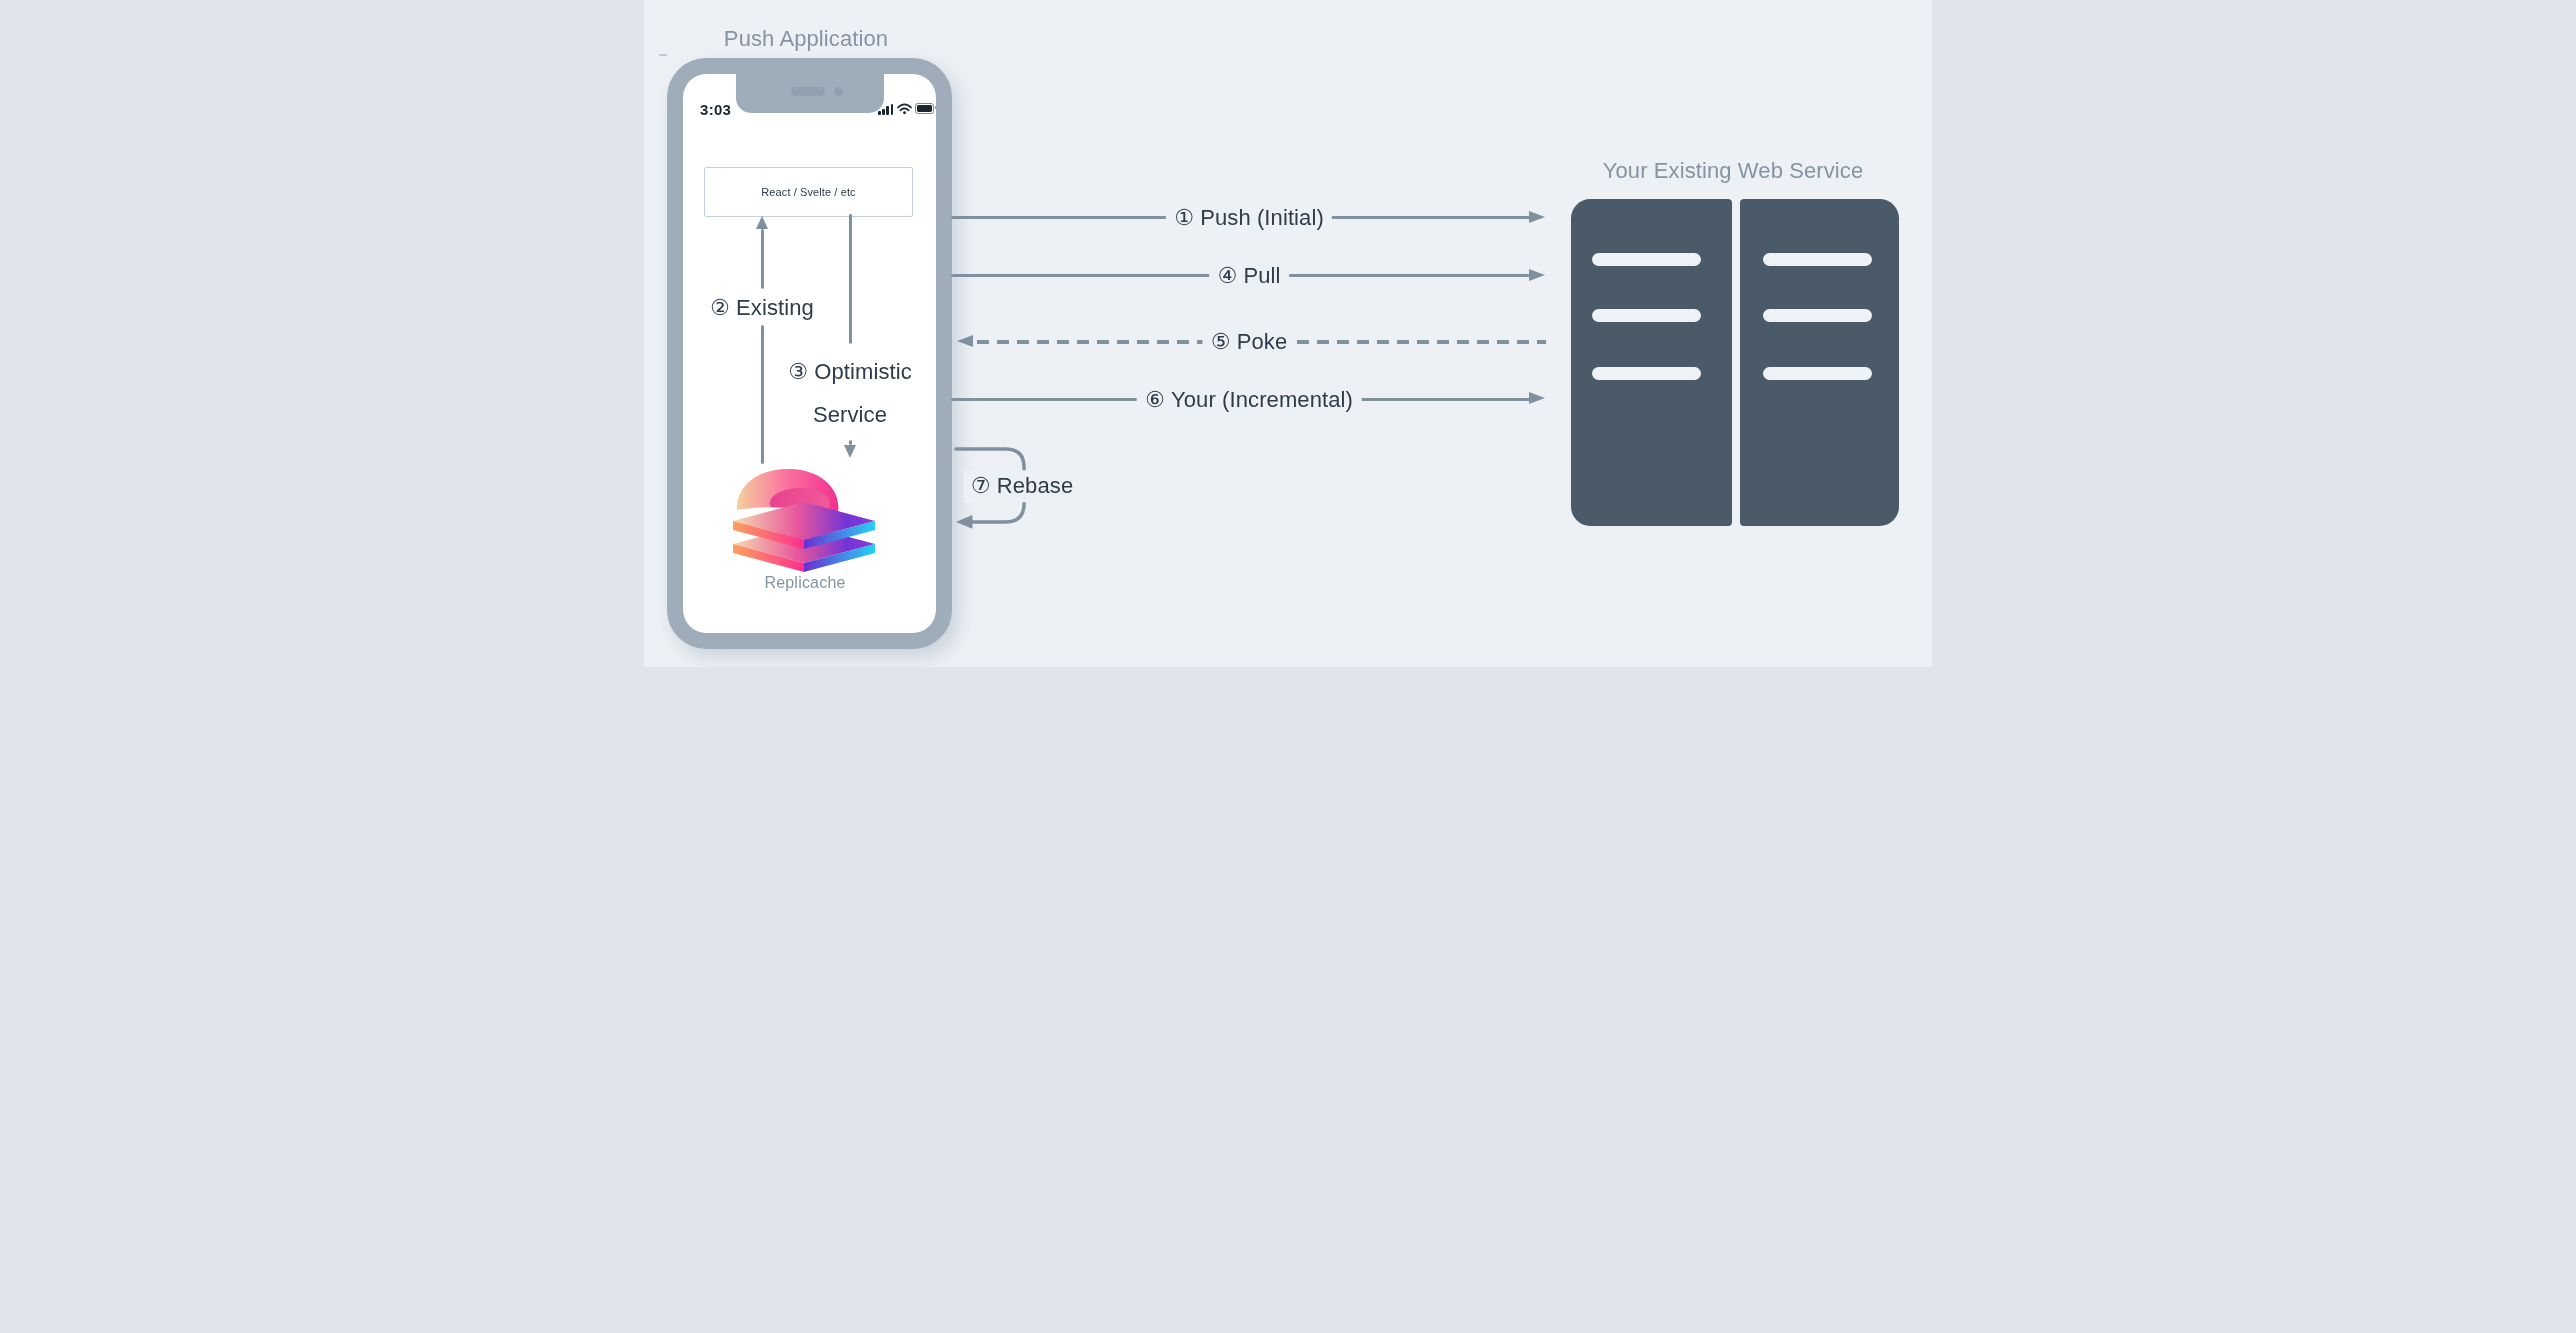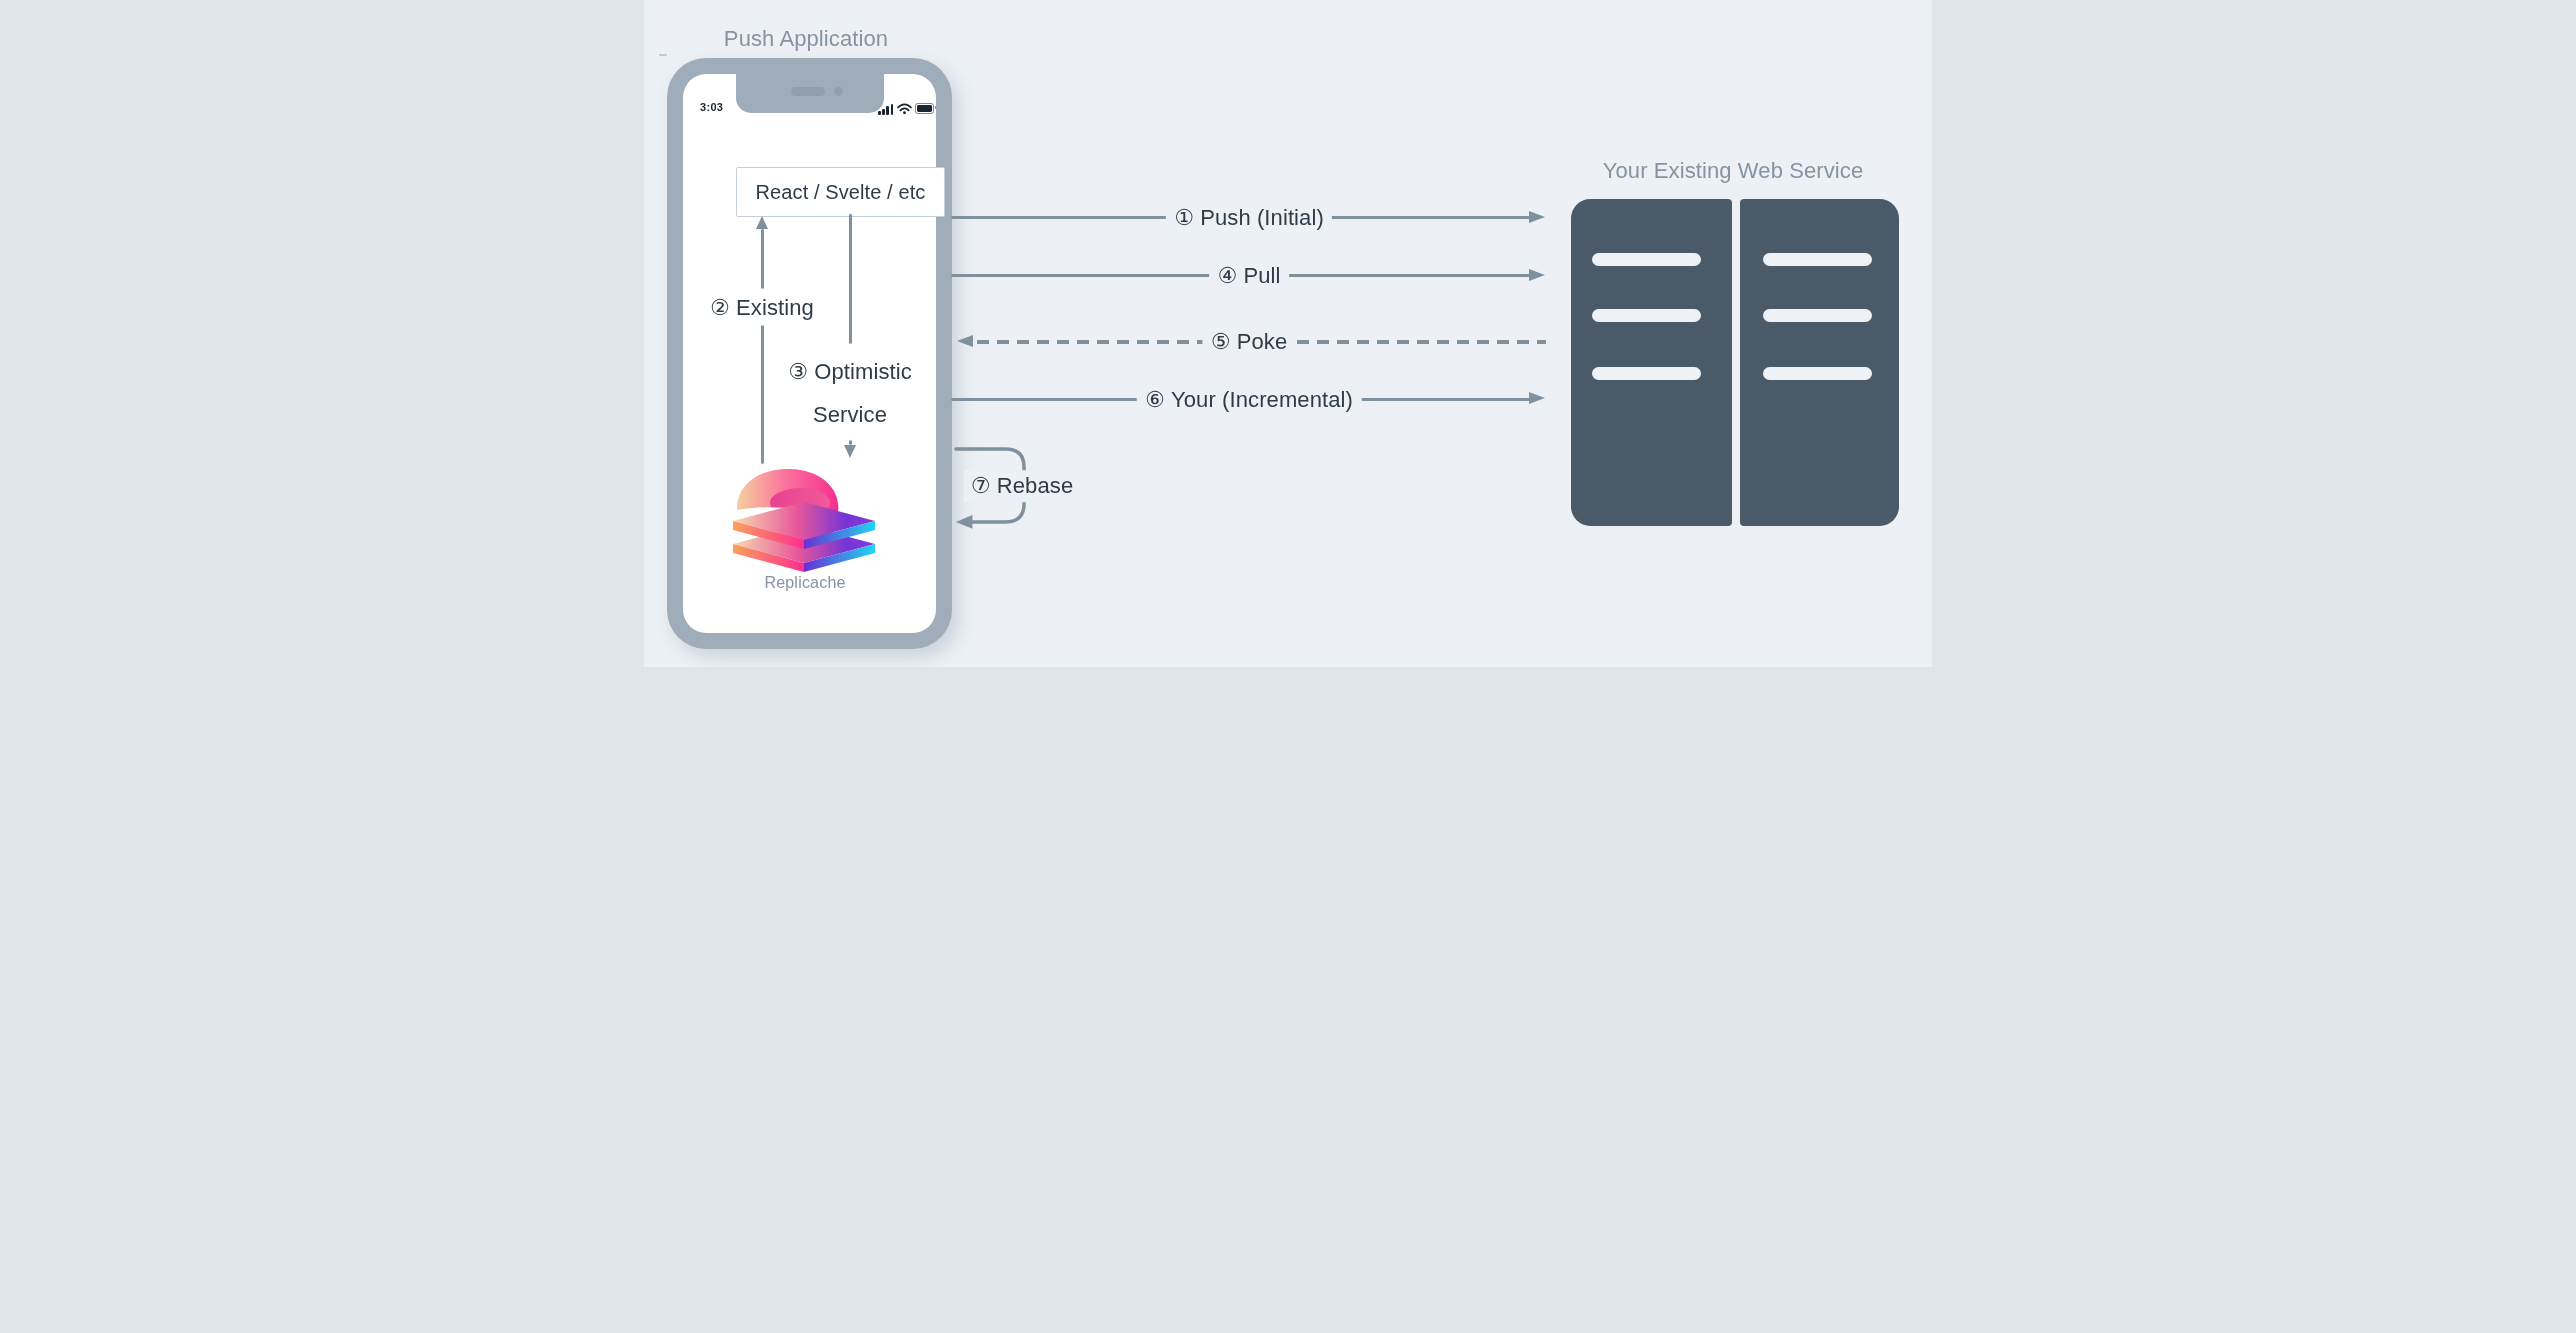--- a/index.html
+++ b/index.html
@@ -30,35 +30,35 @@
   }
   .speaker{
     position:absolute;left:147px;top:87px;width:34px;height:9px;
     background:#90a0ae;border-radius:4.8px;
   }
   .camera{
     position:absolute;left:190px;top:87px;width:9px;height:9px;
     background:#90a0ae;border-radius:50%;
   }
   .status-time{
-    position:absolute;left:56px;top:101px;font-size:11px;font-weight:700;
+    position:absolute;left:56px;top:101px;font-size:15px;font-weight:700;
     color:#1b2630;letter-spacing:0.3px;
   }
   .status-icons{position:absolute;left:234px;top:103px;display:flex;align-items:flex-end;gap:3.4px;height:11.7px;}
   .sigbars{display:flex;align-items:flex-end;gap:1.4px;height:11px;}
   .sigbars i{display:block;width:2.8px;background:#1b2630;border-radius:1px;}
   .battery{position:relative;width:17px;height:9px;border:1px solid rgba(27,38,48,.55);border-radius:2.8px;margin-bottom:0.7px;}
   .battery .fill{position:absolute;left:1px;top:1px;right:1px;bottom:1px;background:#1b2630;border-radius:1.4px;}
   .battery .nub{position:absolute;right:-3.1px;top:2.1px;width:1.7px;height:3.4px;background:rgba(27,38,48,.55);border-radius:0 1.4px 1.4px 0;}
   
   .fw-box{
     position:absolute;left:60px;top:167px;width:207px;height:48px;
     background:#fff;border:1px solid #c3cfda;border-radius:2.1px;
     display:flex;align-items:center;justify-content:center;
-    font-size:20px;color:#2e3c4a;letter-spacing:0.1px;margin-left:32px;
+    font-size:11px;color:#2e3c4a;letter-spacing:0.1px;
   }
   
   .vline{position:absolute;width:2.8px;background:#7f909e;border-radius:1.4px;}
   .arrow-up{position:absolute;width:0;height:0;border-left:6.2px solid transparent;border-right:6.2px solid transparent;border-bottom:13.8px solid #7f909e;}
   .arrow-down{position:absolute;width:0;height:0;border-left:6.2px solid transparent;border-right:6.2px solid transparent;border-top:13.8px solid #7f909e;}
   .arrow-right{position:absolute;width:0;height:0;border-top:6.9px solid transparent;border-bottom:6.9px solid transparent;border-left:16.5px solid #7f909e;}
   .arrow-left{position:absolute;width:0;height:0;border-top:6.9px solid transparent;border-bottom:6.9px solid transparent;border-right:16.5px solid #7f909e;}
   .hline{position:absolute;height:3.4px;background:#7f909e;border-radius:2.1px;}
   .hdash{position:absolute;height:4.1px;background:repeating-linear-gradient(to right,#7f909e 0 11.7px,transparent 11.7px 20px);}
   .flow-label{

